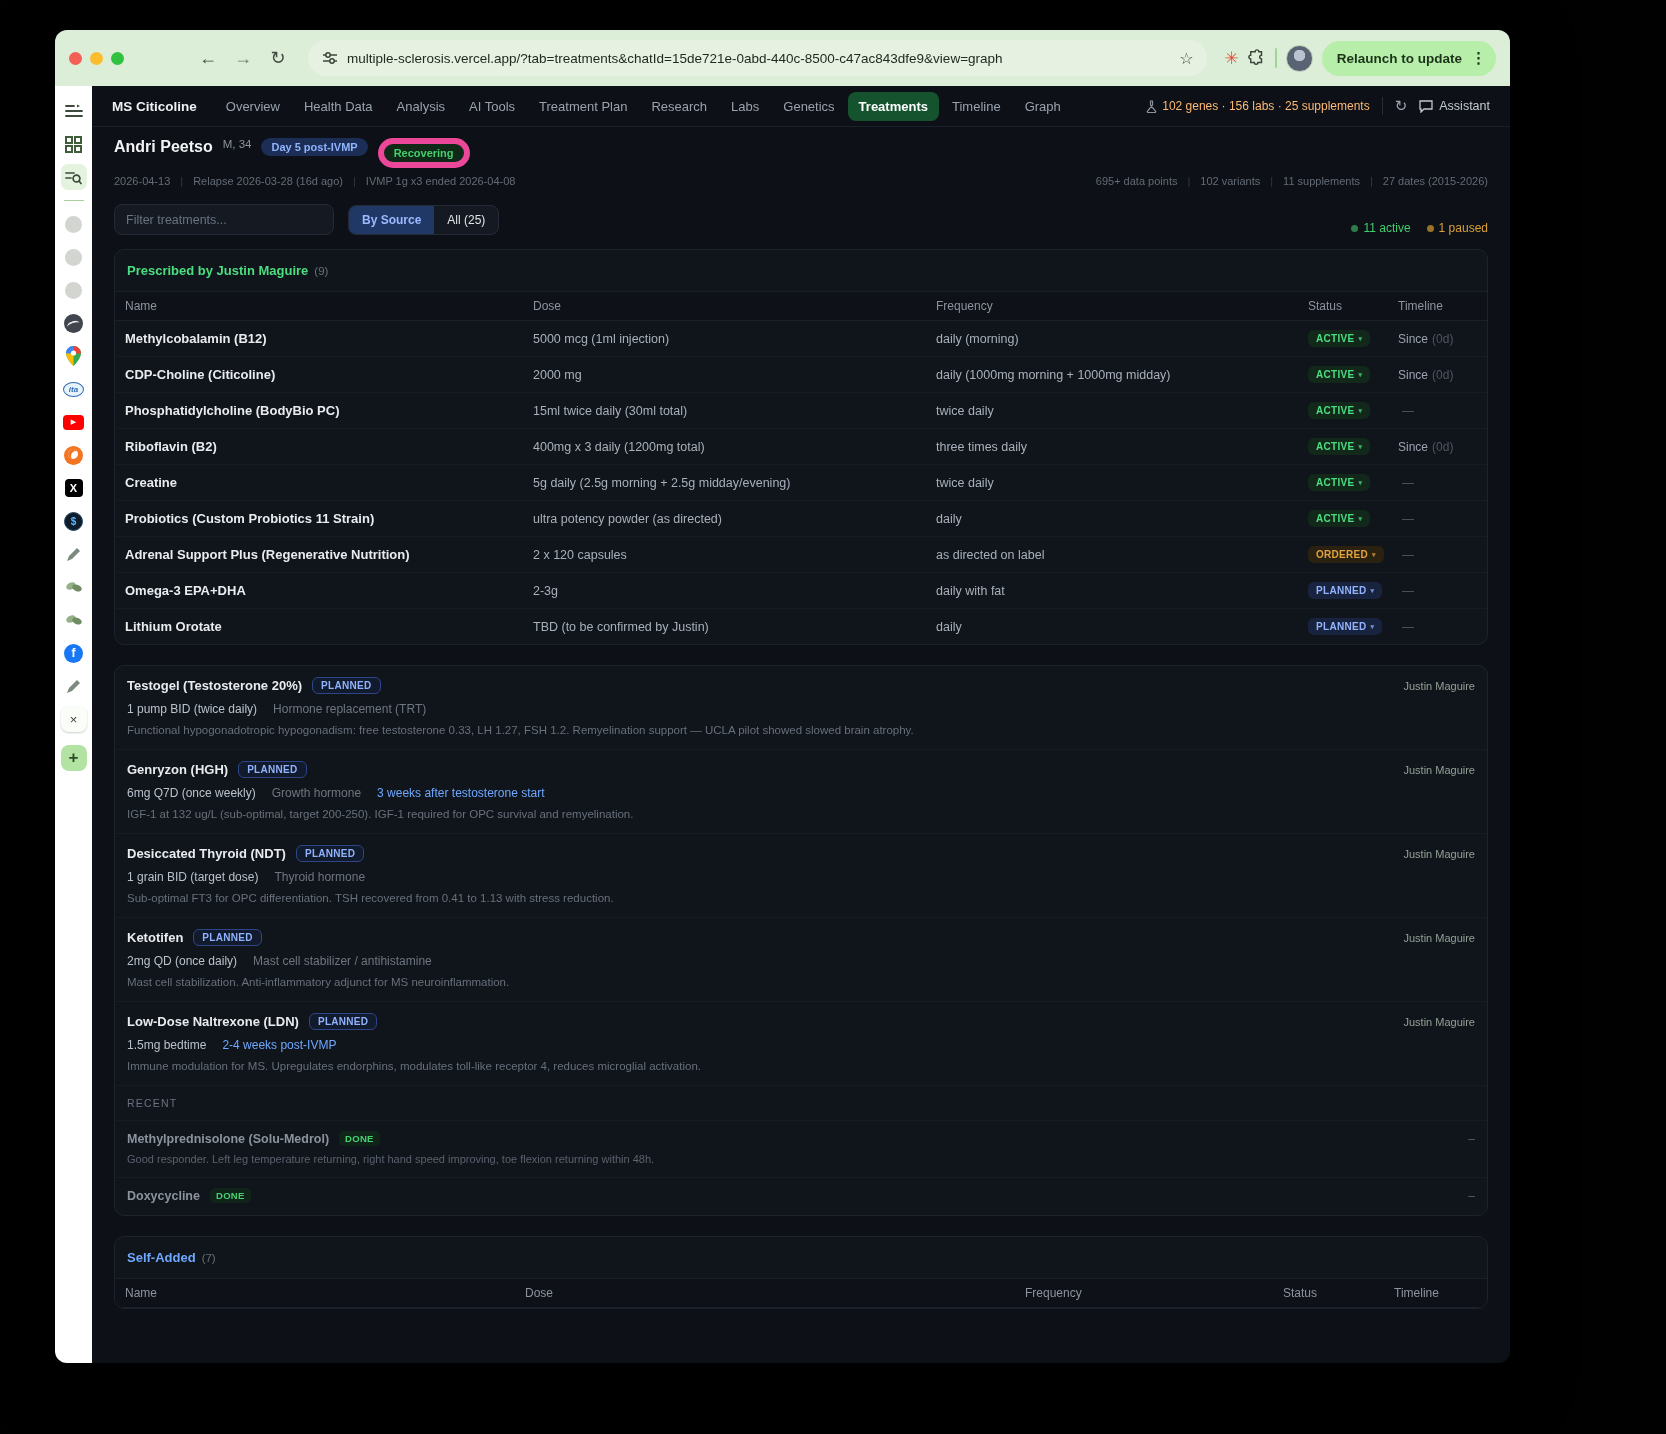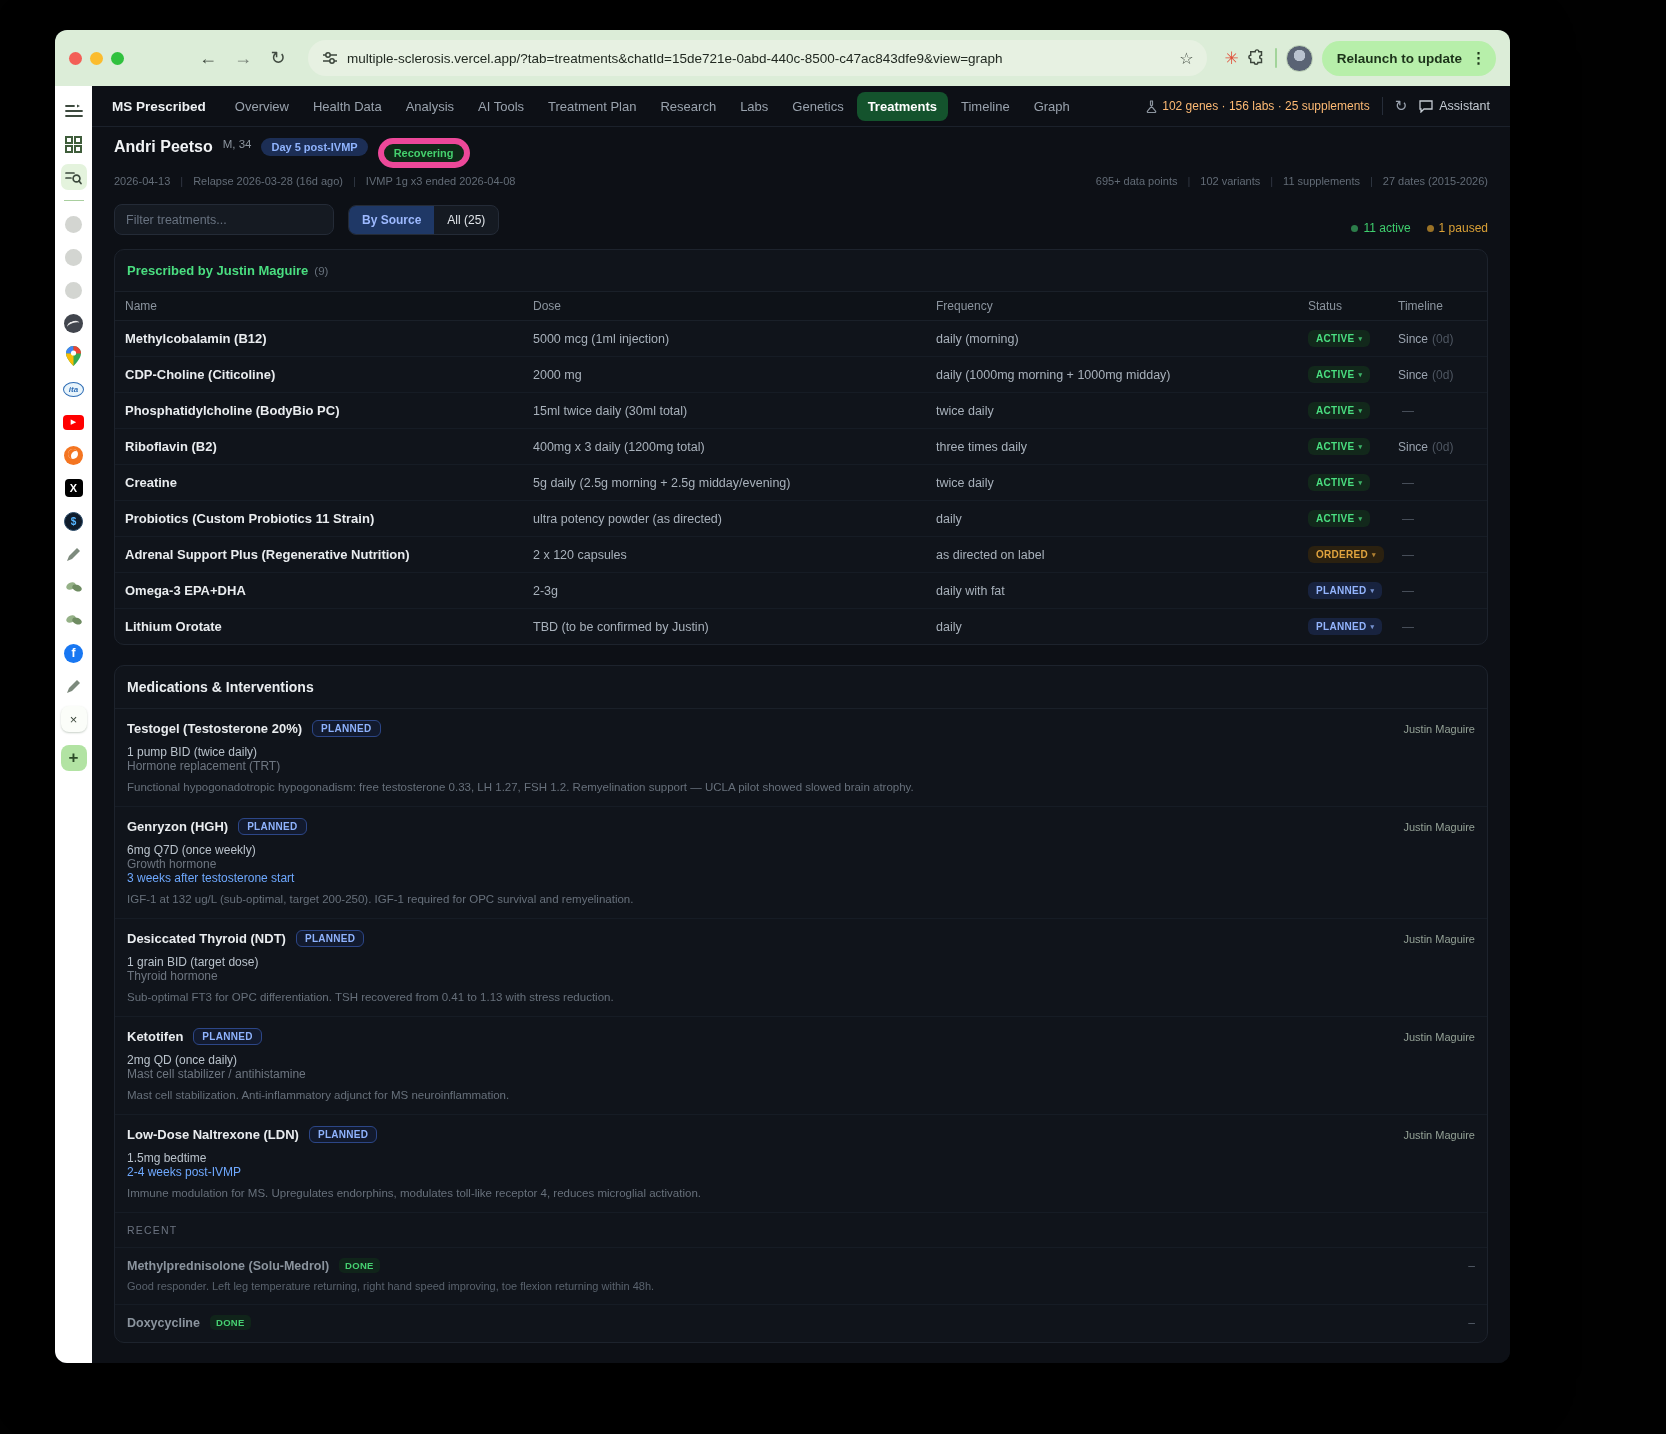--- a/index.html
+++ b/index.html
@@ -126,21 +126,21 @@
   .b-outline { background:#121a2e; color:#8fb3fd; border:1px solid #2c4687; padding:2px 8px; }
   .b-done { background:#10241a; color:#46d171; font-size:9.5px; padding:2px 6px; border-radius:5px; }
   .caret { font-size:7px; opacity:.75; }
   .c-tl { display:flex; gap:4px; font-size:12px; }
   .tl-main { color:#9aa3af; } .tl-dim { color:#4e5661; }
 
   .med { padding:11px 12px 13px; border-bottom:1px solid #161c25; }
   .med-top { display:flex; align-items:center; gap:10px; }
   .med-name { font-size:13px; font-weight:700; color:#e9ecef; }
   .med-by { margin-left:auto; font-size:11px; color:#93a095; }
-  .med-dose-row { display:flex; margin-top:8px; font-size:12px;flex-direction:column; }
+  .med-dose-row { display:flex; gap:16px; margin-top:8px; font-size:12px; }
   .med-dose { color:#b9c2cb; }
   .med-cat { color:#6e7681; }
   .med-link { color:#6ea8fe; }
   .med-cat:empty, .med-link:empty, .recent-note:empty { display:none; }
   .med-note { margin-top:8px; font-size:11.5px; color:#67707b; }
   .recent-label { padding:11px 12px; font-size:10.5px; letter-spacing:1.2px; color:#6b7380;
     border-bottom:1px solid #161c25; }
   .recent { padding:10px 12px 12px; border-bottom:1px solid #161c25; }
   .recent:last-child { border-bottom:none; }
   .recent-top { display:flex; align-items:center; gap:10px; }
@@ -287,21 +287,21 @@
             <path d="M2 15l2-5 8-8 3 3-8 8-5 2z" fill="#7d8a7d"></path>
           </svg>
       </span>
       <span class="sb-btn-close">×</span>
       <span class="sb-btn-plus">+</span>
     </div>
 
     <div class="page">
 
       <div class="appnav">
-        <span class="brand">MS Prescribed</span>
+        <span class="brand">MS Citicoline</span>
         <span class="nav-item">Overview</span>
         <span class="nav-item">Health Data</span>
         <span class="nav-item">Analysis</span>
         <span class="nav-item">AI Tools</span>
         <span class="nav-item">Treatment Plan</span>
         <span class="nav-item">Research</span>
         <span class="nav-item">Labs</span>
         <span class="nav-item">Genetics</span>
         <span class="nav-item active">Treatments</span>
         <span class="nav-item">Timeline</span>
@@ -487,23 +487,20 @@
               <span class="caret">▾</span>
             </span>
           <span class="c-tl">
               <span class="tl-main"></span>
               <span class="tl-dim">—</span>
             </span>
         </div>
       </div>
 
       <div class="card">
-        <div class="card-head">
-          <span class="card-title-white">Medications &amp; Interventions</span>
-        </div>
 
         <div class="med">
           <div class="med-top">
             <span class="med-name">Testogel (Testosterone 20%)</span>
             <span class="badge b-outline">PLANNED</span>
             <span class="med-by">Justin Maguire</span>
           </div>
           <div class="med-dose-row">
             <span class="med-dose">1 pump BID (twice daily)</span>
             <span class="med-cat">Hormone replacement (TRT)</span>

